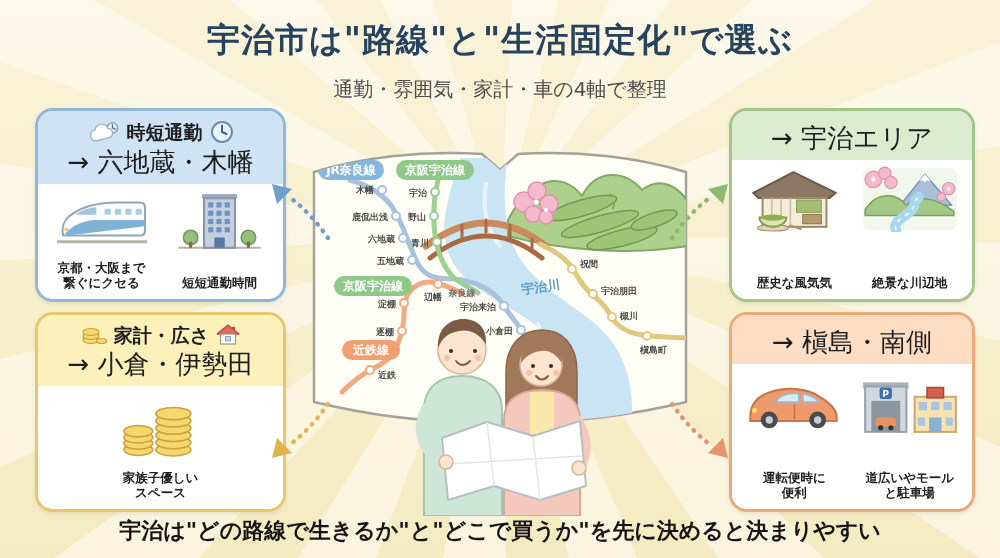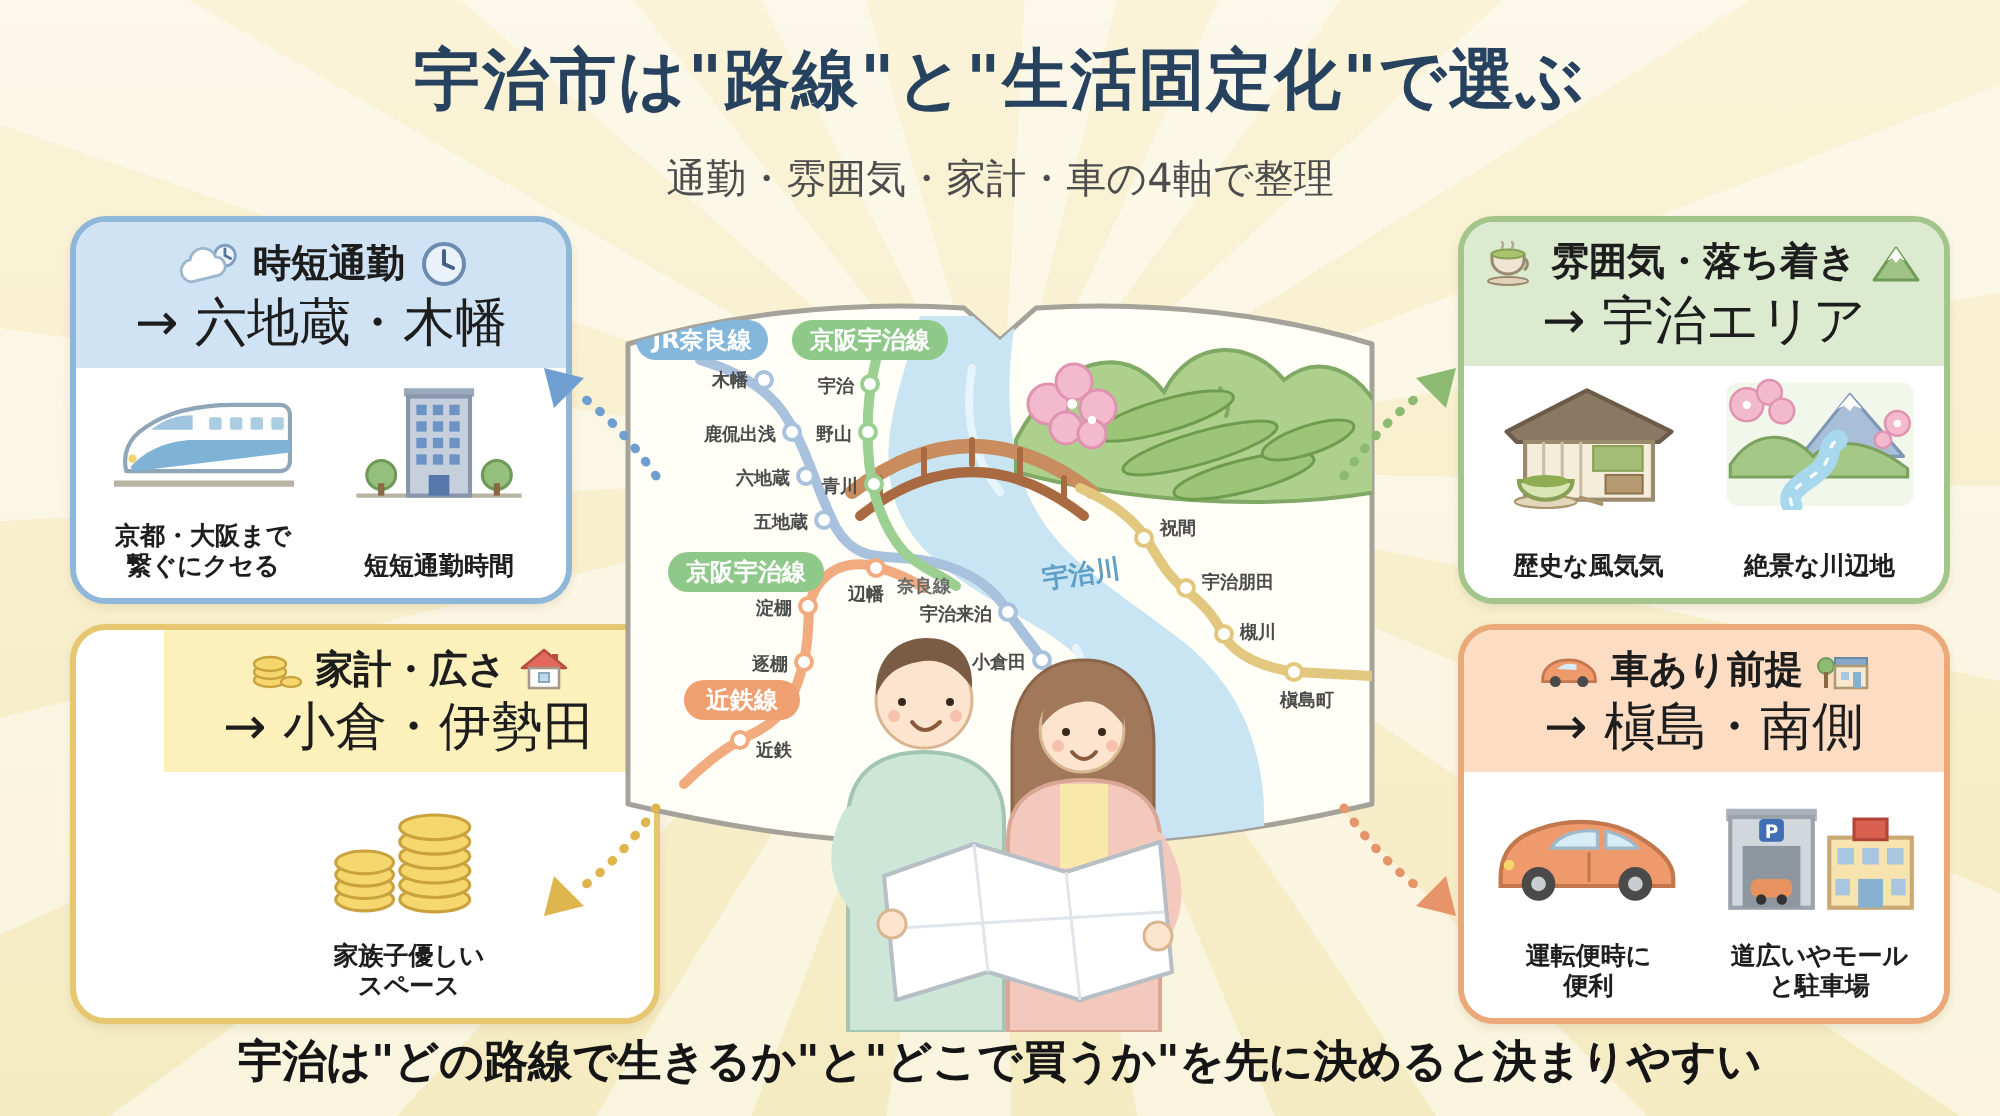--- a/index.html
+++ b/index.html
@@ -19,21 +19,21 @@
   .card-head{background:var(--hd);padding:9px 4px 7px;text-align:center;}
   .head-line1{display:flex;align-items:center;justify-content:center;gap:7px;
     font-size:19px;font-weight:800;color:#1d1d1d;line-height:1;}
   .head-line2{font-size:26px;font-weight:400;color:#1d1d1d;margin-top:4px;line-height:1.1;text-align:center;}
   .card-body{flex:1;background:#fff;display:flex;justify-content:space-evenly;align-items:stretch;padding:6px 3px 8px;}
   .item{display:flex;flex-direction:column;align-items:center;justify-content:space-between;width:48%;}
   .caption{font-size:12.5px;font-weight:700;color:#1e1e1e;text-align:center;line-height:1.25;
     white-space:pre-line;margin-top:3px;}
   .tl{--bd:#8fb7da;--hd:#cfe3f4;left:35px;top:108px;width:245px;height:188px;}
   .tr{--bd:#a3c58b;--hd:#dcead0;left:729px;top:108px;width:240px;height:188px;}
-  .bl{--bd:#e6c76f;--hd:#fcf0bb;left:35px;top:312px;width:245px;height:194px;padding-left:44px;}
+  .bl{--bd:#e6c76f;--hd:#fcf0bb;left:35px;top:312px;width:245px;height:194px;}
   .br{--bd:#eba979;--hd:#fcdcc2;left:729px;top:312px;width:240px;height:194px;}
   .mapsvg{position:absolute;left:290px;top:124px;width:420px;height:392px;}
   .arrow{position:absolute;width:64px;height:64px;}
   .a-tl{left:270px;top:182px;} .a-tr{left:666px;top:182px;}
   .a-bl{left:270px;top:396px;} .a-br{left:666px;top:396px;}
   svg text{font-family:"DejaVu Sans","Liberation Sans",sans-serif;}
   .st{font-size:9px;font-weight:700;fill:#4c4c4c;}
   .badge-t{font-size:12px;font-weight:800;fill:#ffffff;}
   .river-t{font-size:13px;font-weight:800;fill:#5f9fc7;}
   .line-t{font-size:9px;font-weight:700;fill:#6b6b6b;}
@@ -103,34 +103,20 @@
           <circle cx="76" cy="46" r="7" fill="#94c07c" stroke="#6e9a58" stroke-width="1.5"></circle>
           <rect x="74.5" y="50" width="3" height="6" fill="#8a6840"></rect>
         </svg>
         <div class="caption">短短通勤時間</div>
       </div>
     </div>
   </div>
 
   <div class="card tr">
     <div class="card-head">
-      <div class="head-line1">
-        <svg width="26" height="23" viewBox="0 0 26 23">
-          <path d="M8,4 q1,-2 0,-3 M13,4 q1,-2 0,-3" stroke="#b0a890" stroke-width="1.2" fill="none" stroke-linecap="round"></path>
-          <path d="M3,7 h16 v3 a8,7 0 0 1 -16,0 Z" fill="#efe5d2" stroke="#9a8a6e" stroke-width="1.5"></path>
-          <ellipse cx="11" cy="7" rx="8" ry="2.3" fill="#a9c46e" stroke="#87a055" stroke-width="1"></ellipse>
-          <path d="M19,9 a3.5,3.5 0 0 1 0,6" stroke="#9a8a6e" stroke-width="1.5" fill="none"></path>
-          <ellipse cx="11" cy="20.5" rx="10" ry="2" fill="#e0d4bc" stroke="#9a8a6e" stroke-width="1"></ellipse>
-        </svg>
-        <span>雰囲気・落ち着き</span>
-        <svg width="26" height="20" viewBox="0 0 26 20">
-          <polygon points="13,2 24,18 2,18" fill="#9fc387" stroke="#6f9b58" stroke-width="1.5" stroke-linejoin="round"></polygon>
-          <polygon points="13,2 17.5,8.5 15,7 13,9.5 11,7 8.5,8.5" fill="#ffffff"></polygon>
-        </svg>
-      </div>
       <div class="head-line2">→ 宇治エリア</div>
     </div>
     <div class="card-body">
       <div class="item">
         <svg width="100" height="66" viewBox="0 0 95 64">
           <polygon points="8,26 47,6 88,26 82,31 13,31" fill="#8a7862" stroke="#6b5b48" stroke-width="2" stroke-linejoin="round"></polygon>
           <rect x="17" y="31" width="62" height="28" fill="#f5ecd9" stroke="#9a8a6e" stroke-width="2"></rect>
           <g stroke="#c9bfa4" stroke-width="1.5">
             <line x1="26" y1="31" x2="26" y2="59"></line>
               <line x1="35" y1="31" x2="35" y2="59"></line>
@@ -206,37 +192,20 @@
           </g>
         </svg>
         <div class="caption">家族子優しい
 スペース</div>
       </div>
     </div>
   </div>
 
   <div class="card br">
     <div class="card-head">
-      <div class="head-line1">
-        <svg width="30" height="19" viewBox="0 0 28 18">
-          <path d="M2,13 C2,8 6,5 11,4 C17,3 22,5 25,8 C26.5,9.5 27,11 27,13 L27,14 L2,14 Z" fill="#ef9a6d" stroke="#c4764c" stroke-width="1.3"></path>
-          <path d="M9,8 C11,5.5 15,5 18,6 L18,8.5 Z" fill="#d6ecf6"></path>
-          <circle cx="8" cy="14" r="2.6" fill="#4a4a4a"></circle>
-            <circle cx="21" cy="14" r="2.6" fill="#4a4a4a"></circle>
-        </svg>
-        <span>車あり前提</span>
-        <svg width="27" height="22" viewBox="0 0 26 22">
-          <circle cx="4.5" cy="9" r="4" fill="#8fbc72" stroke="#6e9a58" stroke-width="1"></circle>
-          <rect x="3.5" y="12" width="2" height="8" fill="#8a6840"></rect>
-          <rect x="9" y="5" width="16" height="4" fill="#88a8c8" stroke="#6a88a8" stroke-width="1"></rect>
-          <rect x="9" y="9" width="16" height="11" fill="#f7ead0" stroke="#b09a72" stroke-width="1.3"></rect>
-          <rect x="12" y="12" width="4" height="4" fill="#a8c6e0"></rect>
-          <rect x="18" y="12" width="4" height="8" fill="#88b0d0"></rect>
-        </svg>
-      </div>
       <div class="head-line2">→ 槇島・南側</div>
     </div>
     <div class="card-body">
       <div class="item">
         <svg width="100" height="62" viewBox="0 0 95 58">
           <path d="M6,44 C6,33 12,25 24,21 C40,15 60,17 72,25 C82,31 88,37 88,44 L88,48 L6,48 Z" fill="#ef9a6d" stroke="#c4764c" stroke-width="2"></path>
           <path d="M30,30 C34,23 44,21 52,22 L52,30 Z" fill="#d6ecf6" stroke="#9cbacc" stroke-width="1.5"></path>
           <path d="M56,30 L56,22 C63,23.5 68,26 71,30 Z" fill="#d6ecf6" stroke="#9cbacc" stroke-width="1.5"></path>
           <line x1="48" y1="32" x2="48" y2="46" stroke="#c4764c" stroke-width="1.5"></line>
           <circle cx="24" cy="47" r="8" fill="#4a4a4a"></circle>

